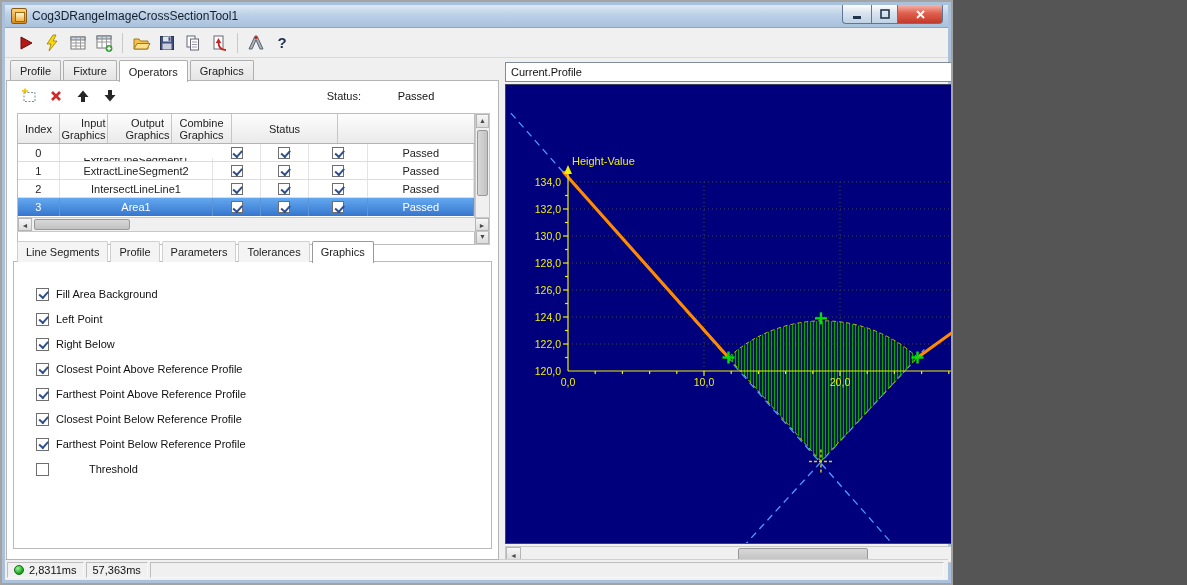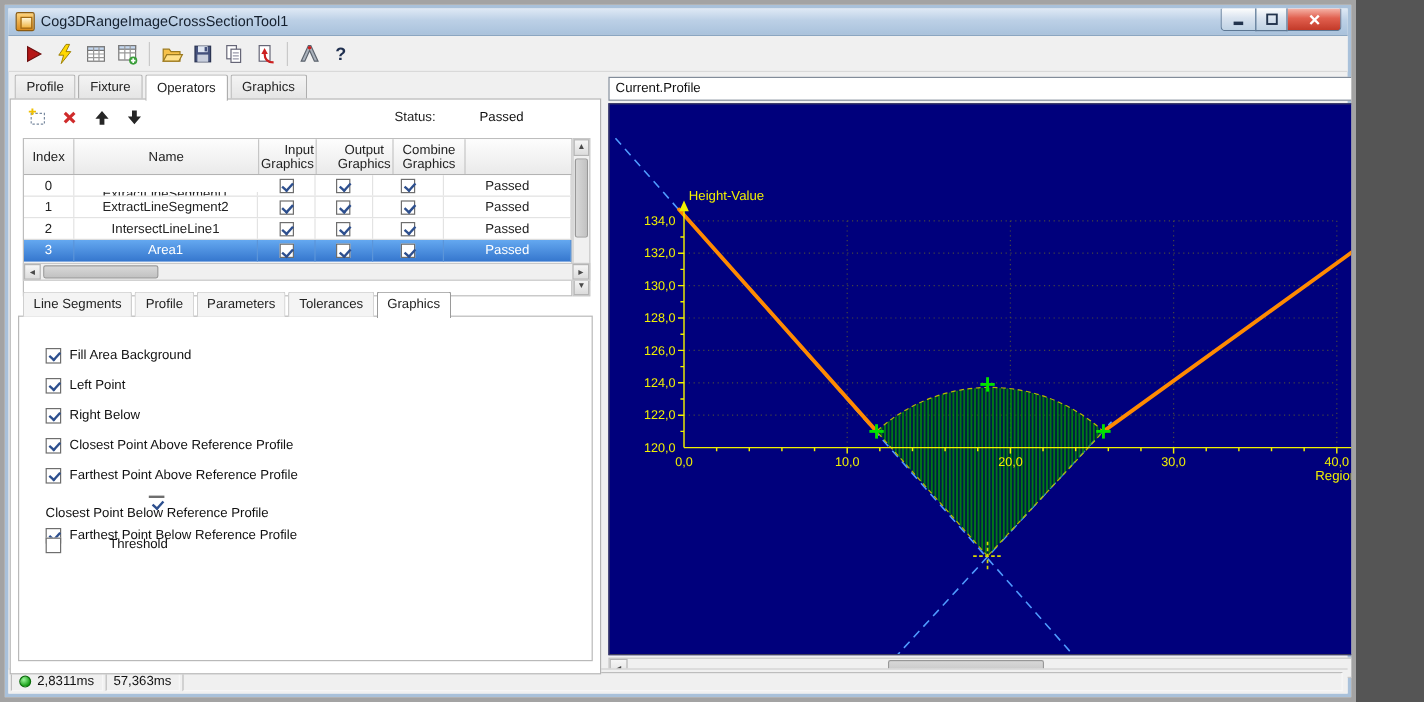--- a/index.html
+++ b/index.html
@@ -1,18 +1,18 @@
 <!DOCTYPE html>
 <html><head>
 <meta charset="utf-8">
 <style>
   * { box-sizing: border-box; margin: 0; padding: 0; }
   body { margin:0; background:#555; font-family:"Liberation Sans", sans-serif; }
-  .window{ position:relative; width:1130px; height:585px; background:#f0f0f0;
-           border:4px solid #a3a3a3; box-shadow: inset 0 0 0 3px #a9c1da; overflow:hidden; }
+  .window{ position:relative; width:953px; height:585px; background:#f0f0f0;
+           border:2px solid #a3a3a3; box-shadow: inset 0 0 0 3px #a9c1da; overflow:hidden; }
 
   
   .titlebar{ position:absolute; left:3px; right:3px; top:3px; height:23px;
     background:linear-gradient(#dfe9f5,#bcd0e6 45%,#a9c2dc); border-bottom:1px solid #8ba6c1;
     display:flex; align-items:center; padding-left:6px; }
   .app-icon{ width:16px; height:16px; margin-right:5px;
     background:linear-gradient(#ffd37a,#d98b1e); border:1px solid #8a5a10; border-radius:2px; position:relative;}
   .app-icon::after{content:""; position:absolute; left:3px; top:3px; width:8px; height:8px;
     background:linear-gradient(#fff6d8,#f0b545); border:1px solid #a06a14;}
   .title-text{ font-size:12px; color:#15202e; }
@@ -251,24 +251,24 @@
           </svg>
         </div>
         <span class="status-label">Status:</span>
         <span class="status-value">Passed</span>
       </div>
 
       <div class="tablewrap">
         <div class="tablemain">
           <div class="thead">
               <div class="th" style="width: 42px;">Index</div>
-              <div class="th" style="width: 154px;">Name</div>
               <div class="th" style="width: 48px; text-align: right;">Input Graphics</div>
               <div class="th" style="width: 48px; margin-left: 16px;">Output Graphics</div>
               <div class="th" style="width: 60px;">Combine Graphics</div>
+              <div class="th" style="width: 106px;">Status</div>
             </div>
           <div class="tbody">
               <div class="trow">
                 <div class="td" style="width: 42px;">0</div>
                 <div class="td" style="width: 154px; margin-top: 14px;">ExtractLineSegment1</div>
                 <div class="td" style="width: 48px;">
                   <span class="cb small checked"></span>
                 </div>
                 <div class="td" style="width: 48px;">
                   <span class="cb small checked"></span>
@@ -356,29 +356,29 @@
               <span class="optlabel">Right Below</span>
             </div>
             <div class="opt" style="top: 99px;">
               <span class="cb checked"></span>
               <span class="optlabel">Closest Point Above Reference Profile</span>
             </div>
             <div class="opt" style="top: 124px;">
               <span class="cb checked"></span>
               <span class="optlabel">Farthest Point Above Reference Profile</span>
             </div>
-            <div class="opt" style="top: 149px; flex-direction: column;">
+            <div class="opt" style="top: 149px;">
               <span class="cb checked"></span>
               <span class="optlabel">Closest Point Below Reference Profile</span>
             </div>
             <div class="opt" style="top: 174px;">
               <span class="cb checked"></span>
               <span class="optlabel">Farthest Point Below Reference Profile</span>
             </div>
-            <div class="opt" style="top: 182px; gap: 40px;">
+            <div class="opt" style="top: 199px; gap: 40px;">
               <span class="cb"></span>
               <span class="optlabel">Threshold</span>
             </div>
           </div>
       </div>
 
     </div>
   </div>
 
   <div class="right-panel">

